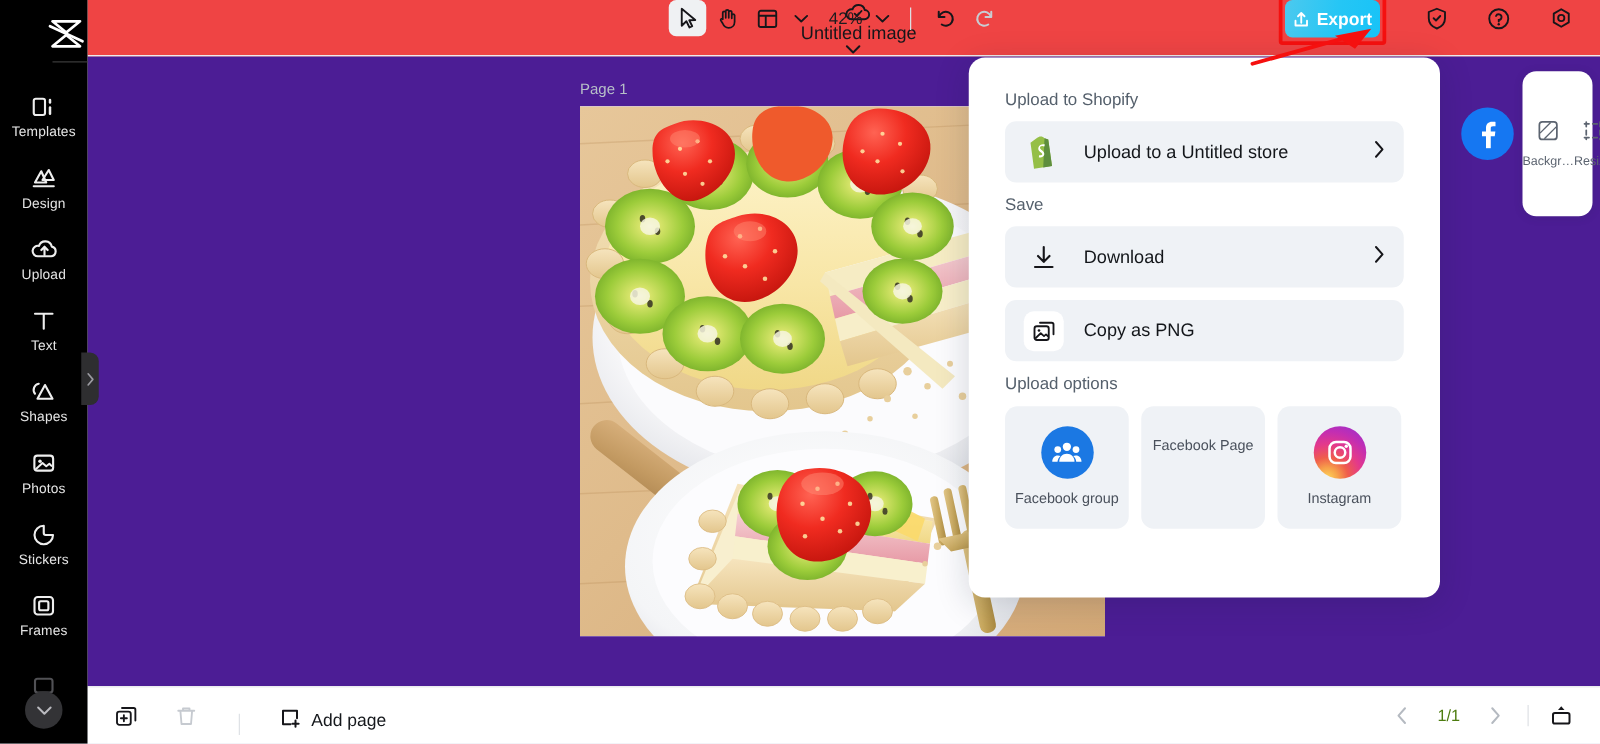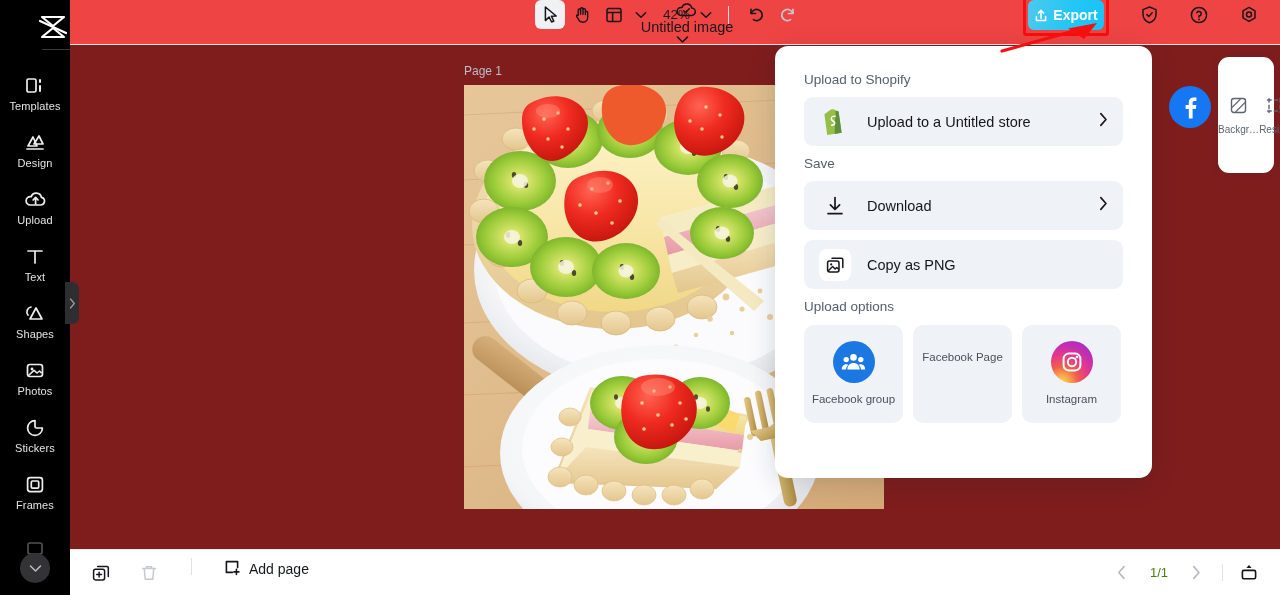--- a/index.html
+++ b/index.html
@@ -77,21 +77,21 @@
   }
   .ico-btn { width: 30px; height: 30px; display: flex;
              align-items: center; justify-content: center; cursor: pointer; }
 
   
   .arrow-anno { position: absolute; left: 1000px; top: 22px; z-index: 60; pointer-events: none; }
 
   
   .canvas-area {
     position: absolute; left: 70px; top: 45px; width: 1210px; height: 504px;
-    background: #7f1d1d; overflow: hidden;
+    background: #4c1d95; overflow: hidden;
   }
   .page-label {
     position: absolute; left: 394px; top: 19px;
     font-size: 12px; color: #b7bfc8;
   }
   .page {
     position: absolute; left: 394px; top: 40px; width: 420px; height: 424px;
     background: #ffffff; overflow: hidden;
   }
   .photo { position: absolute; inset: 0; }
@@ -143,21 +143,21 @@
     background: radial-gradient(circle at 26% 99%, #fdd65a 0%, #f7a14a 16%, #ef5d4c 32%, #e4398a 52%, #c32eb2 72%, #8e31d6 100%);
     display: flex; align-items: center; justify-content: center;
   }
 
   
   .bottombar {
     position: absolute; left: 70px; bottom: 0; width: 1210px; height: 46px;
     background: #ffffff; border-top: 1px solid #e9ebee;
     display: flex; align-items: center; z-index: 30;
   }
-  .bb-left { display: flex; align-items: flex-start; margin-left: 16px; gap: 18px; }
+  .bb-left { display: flex; align-items: flex-end; margin-left: 16px; gap: 18px; }
   .bb-btn { width: 30px; height: 30px; display: flex;
             align-items: center; justify-content: center; cursor: pointer; }
   .bb-sep { width: 1px; height: 17px; background: #dfe2e6; margin: 0 9px; }
   .addpage { display: flex; align-items: center; gap: 8px; cursor: pointer; padding: 0 4px; }
   .addpage .lbl { font-size: 14px; color: #15181c; }
   .bb-right { margin-left: auto; margin-right: 16px; display: flex; align-items: center; gap: 2px; }
   .pagenum { font-size: 13px; color: #4d7c0f; padding: 0 11px; min-width: 34px; text-align: center; }
 </style>
 </head>
 <body>

